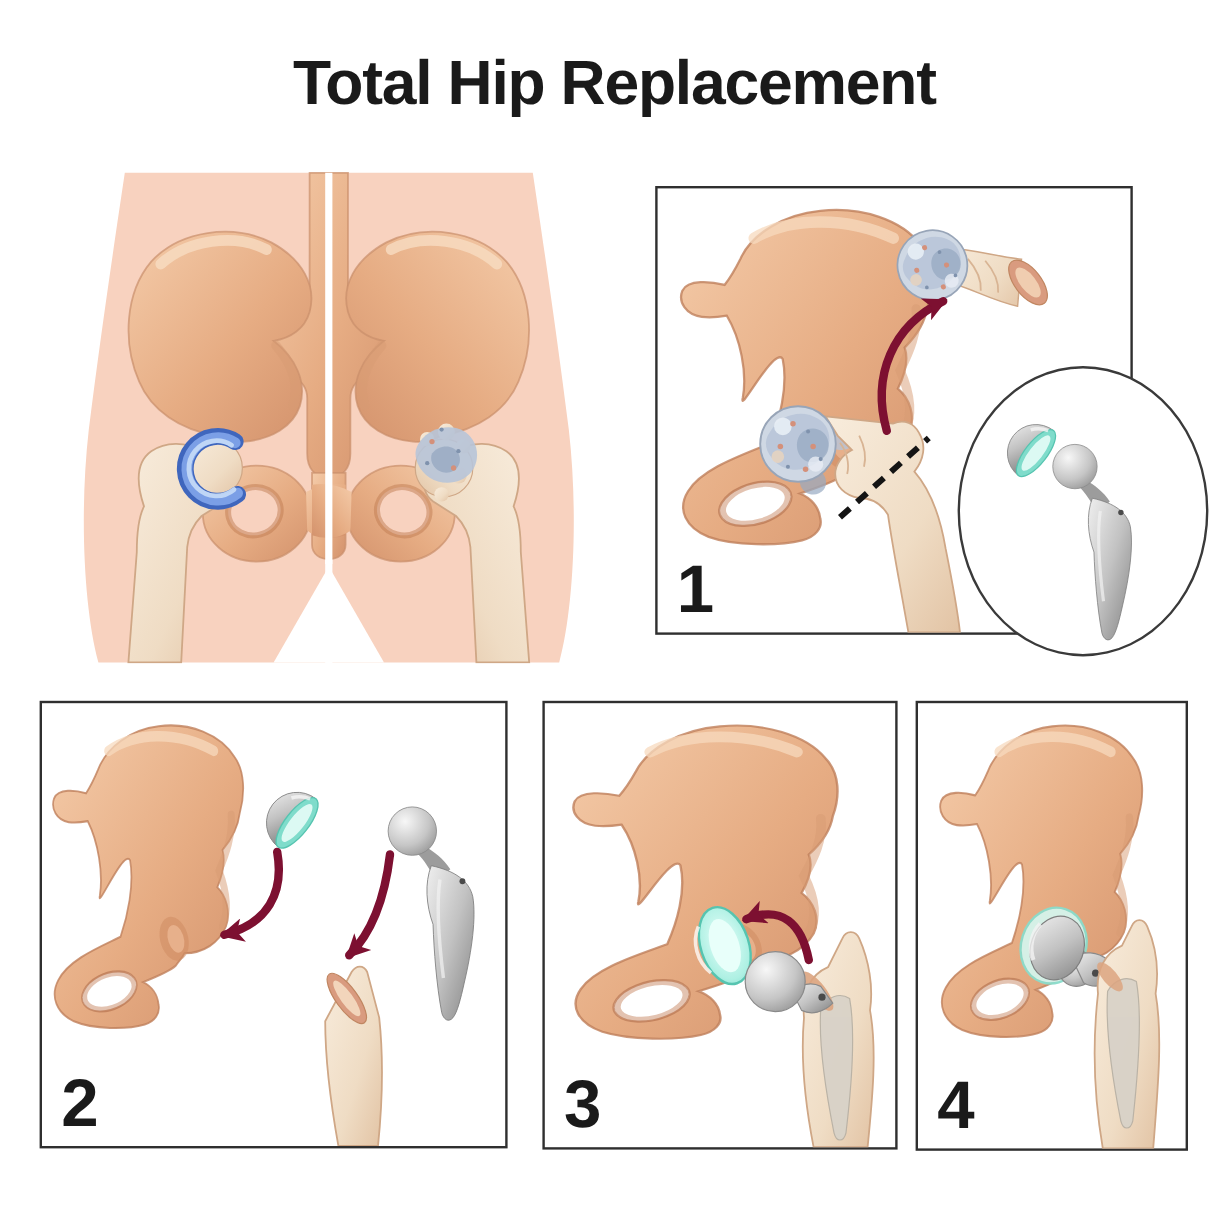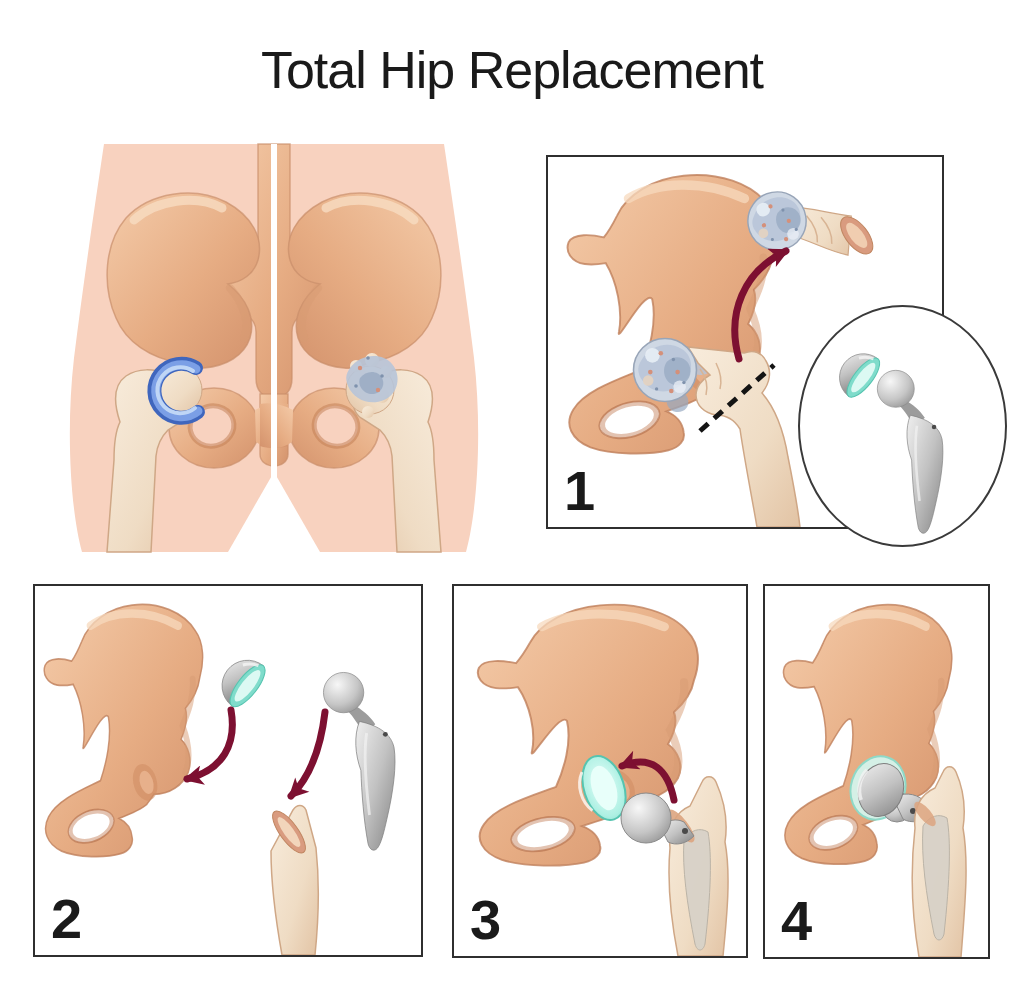--- a/index.html
+++ b/index.html
@@ -4,21 +4,21 @@
 <style>
   html,body{margin:0;padding:0;}
   body{
     width:1024px;height:1004px;position:relative;
     background:var(--background,#fff);
     font-family:"Liberation Sans", sans-serif;
     overflow:hidden;
   }
   .page-title{
     position:absolute;top:40px;left:0;width:1024px;
-    text-align:center;font-size:52px;font-weight:400;letter-spacing:-1px;
+    text-align:center;font-size:52px;font-weight:700;letter-spacing:-1px;
     color:var(--title-text,#1a1a1a);
   }
   .main-illustration{position:absolute;left:30px;top:128px;width:490px;height:425px;}
   .panel{
     position:absolute;background:#fff;
     border:2px solid var(--panel-border,#2f2f2f);
     box-sizing:border-box;overflow:visible;
   }
   #panel-1{left:546px;top:155px;width:398px;height:374px;}
   #panel-2{left:33px;top:584px;width:390px;height:373px;}

